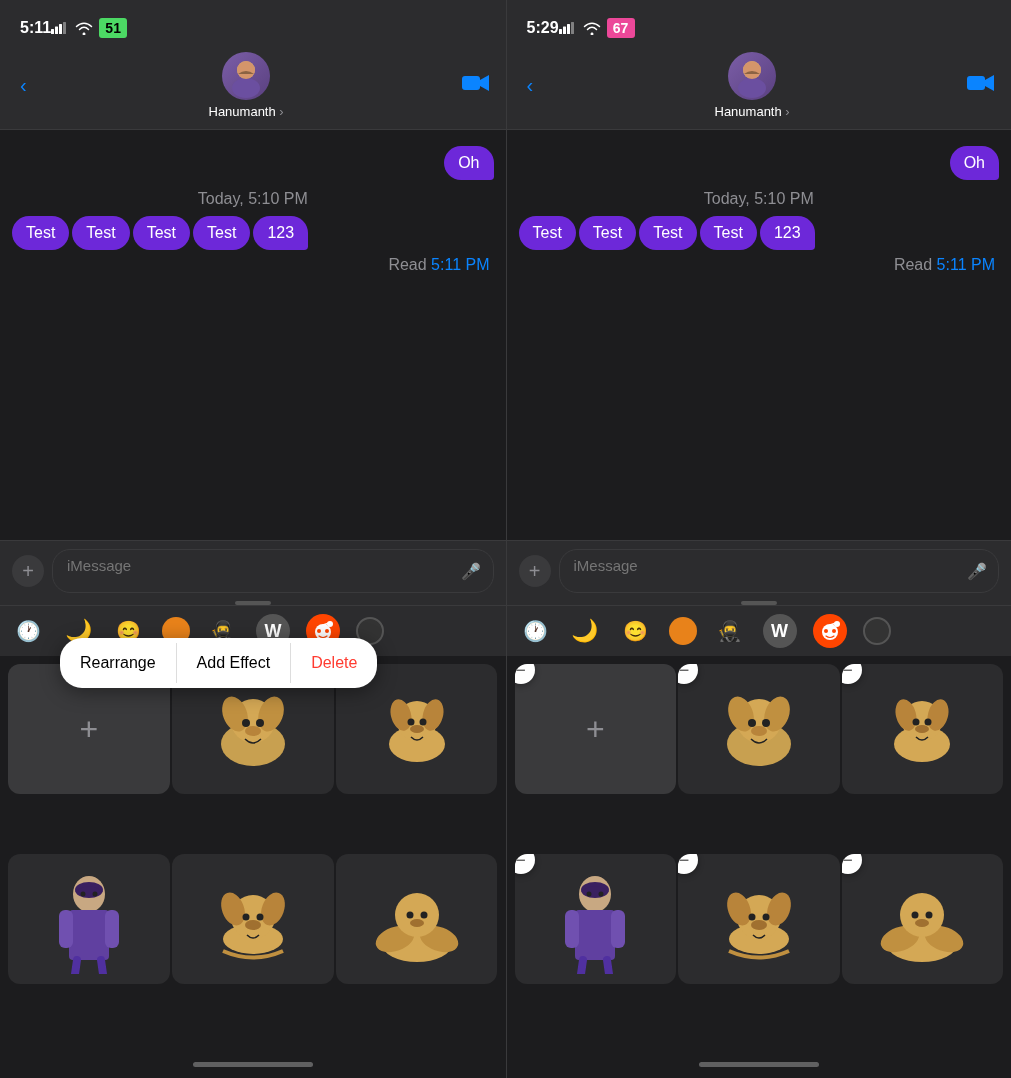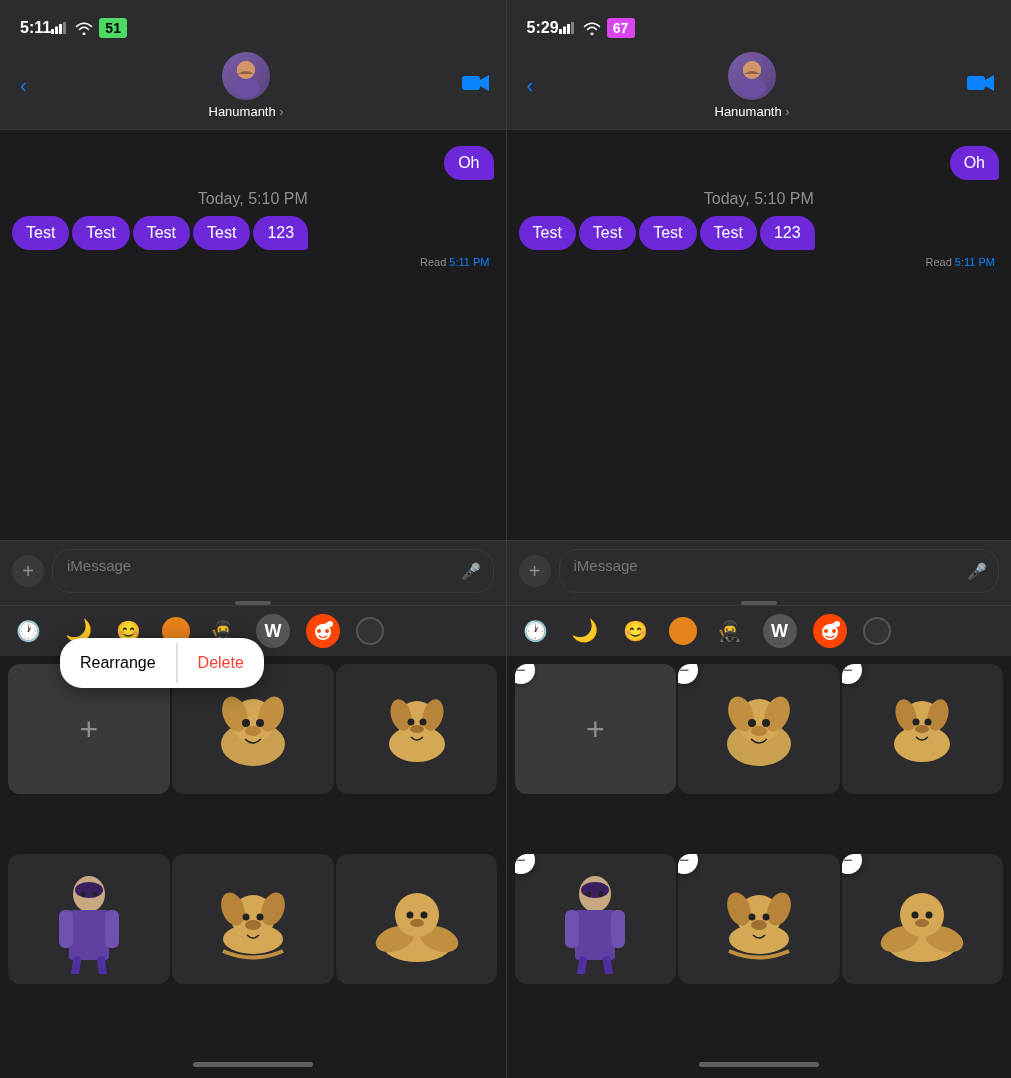--- a/index.html
+++ b/index.html
@@ -50,21 +50,21 @@
       background: #4cd964;
       border-radius: 3px;
       padding: 2px 5px;
       font-size: 14px;
       font-weight: 600;
       color: #000;
       min-width: 28px;
       justify-content: center;
     }
     .battery-indicator.right {
-      background: #d946ef;
+      background: #ec4899;
       color: #fff;
     }
     
     .chat-header {
       display: flex;
       align-items: center;
       justify-content: space-between;
       padding: 4px 16px 10px;
       background: #2c2c2e;
       border-bottom: 1px solid #3a3a3c;
@@ -127,21 +127,21 @@
       align-self: flex-end;
     }
     .timestamp {
       text-align: center;
       font-size: 16px;
       color: #8e8e93;
       margin: 6px 0 4px;
     }
     .read-receipt {
       text-align: right;
-      font-size: 11px;
+      font-size: 16px;
       color: #8e8e93;
       padding-right: 4px;
       margin-top: 2px;
     }
     .read-receipt span {
       color: #0a84ff;
     }
     .msg-group {
       display: flex;
       flex-direction: row;
@@ -488,20 +488,21 @@
     </div>
   </div>
 
   <div class="home-indicator">
     <div class="home-bar"></div>
   </div>
 
   <div class="context-menu">
     <div class="context-menu-item rearrange">Rearrange</div>
     <div class="context-menu-divider"></div>
+    <div class="context-menu-item add-effect">Add Effect</div>
     <div class="context-menu-divider"></div>
     <div class="context-menu-item delete">Delete</div>
   </div>
 </div>
 
 <div class="phone-panel">
 
   <div class="status-bar">
     <span class="status-time">5:29</span>
     <div class="status-icons">

